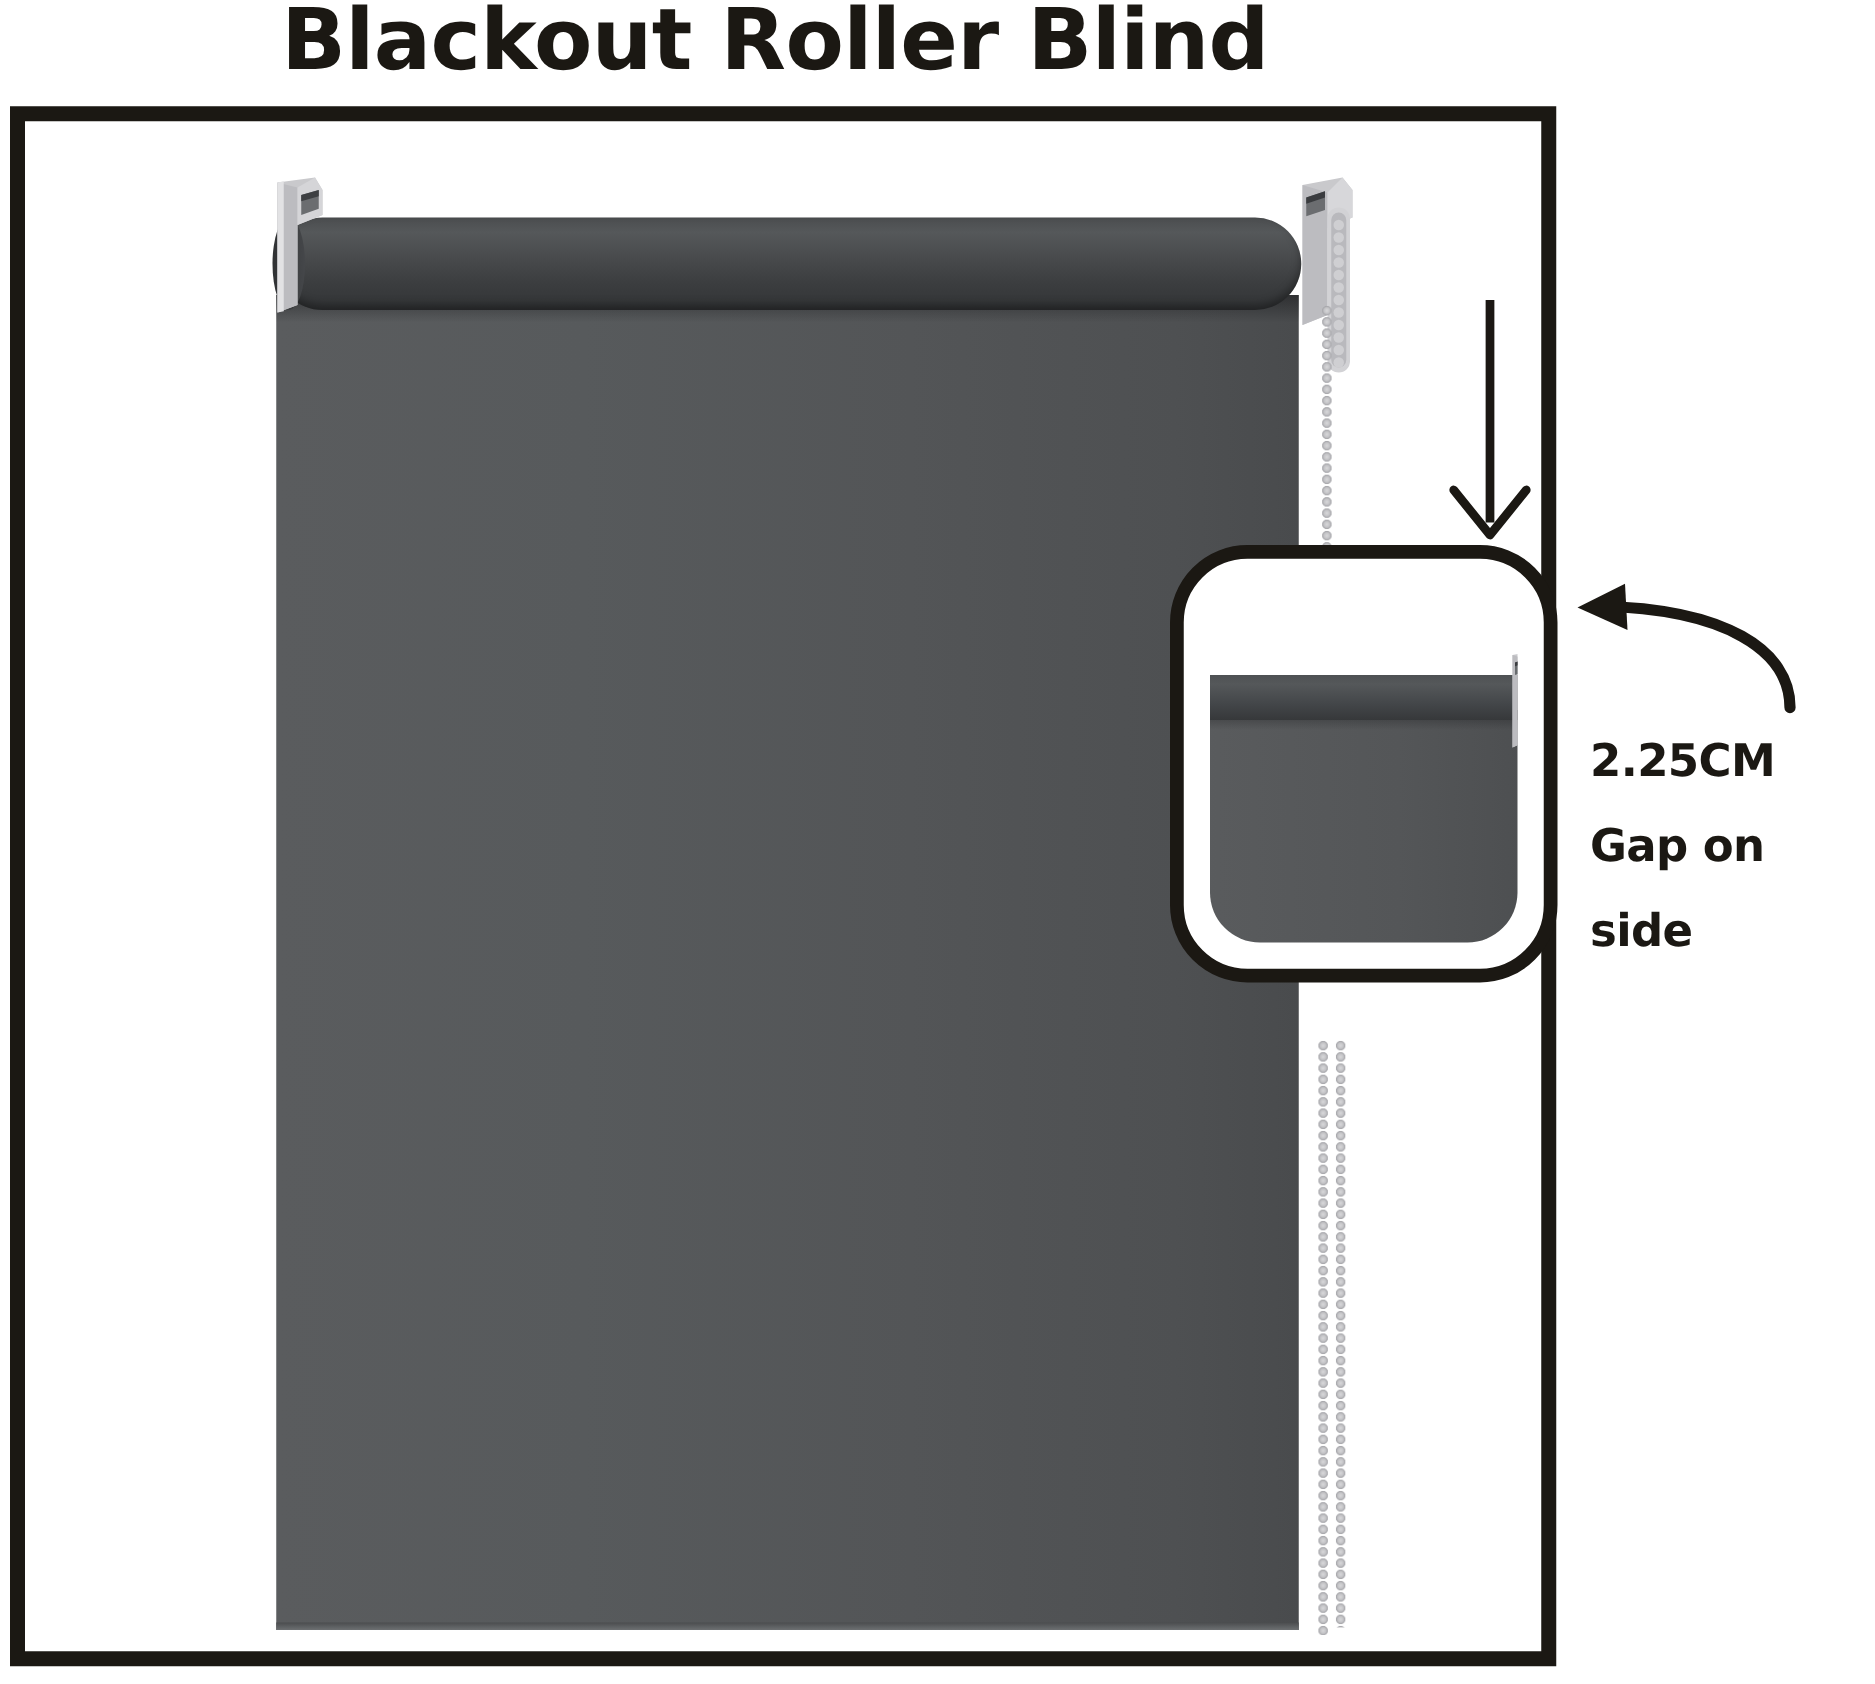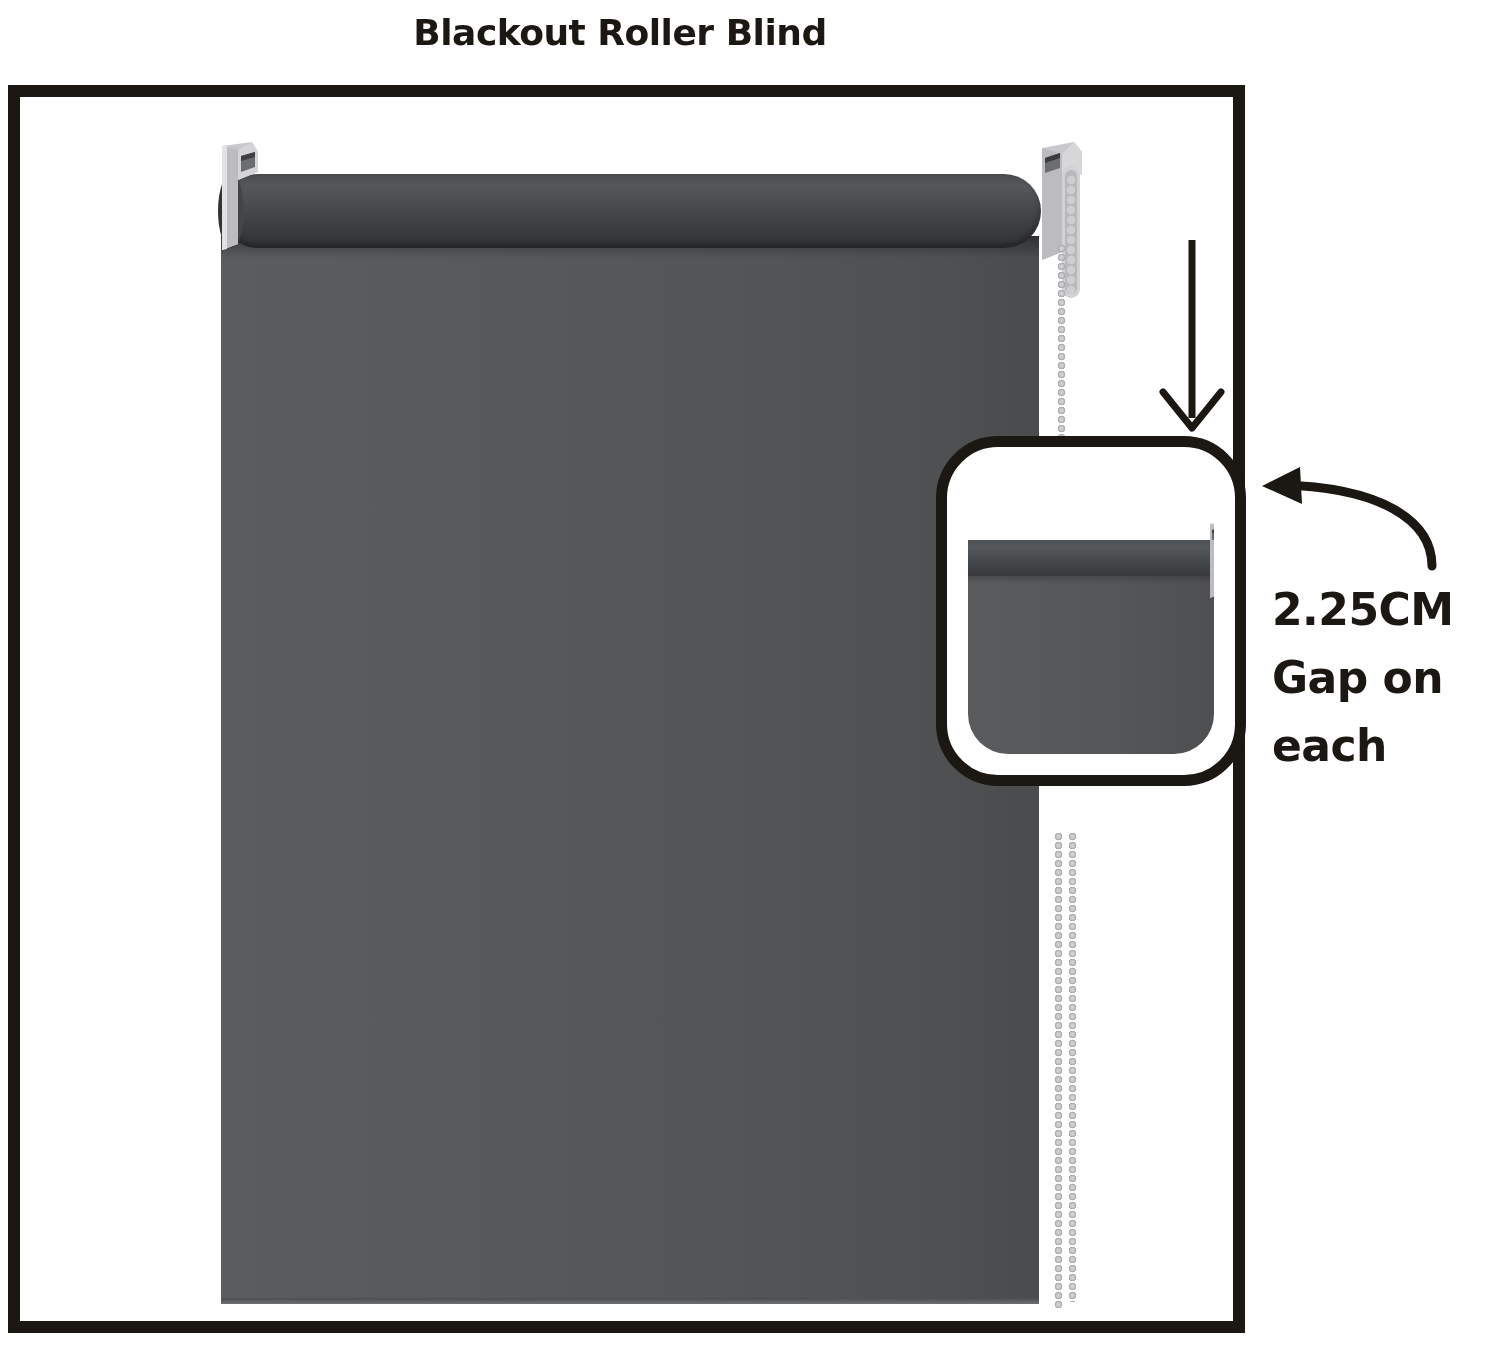--- a/index.html
+++ b/index.html
@@ -21,21 +21,21 @@
 
   
   #title {
     position: absolute;
     left: 0;
     top: 2px;
     width: 1240px;
     text-align: center;
     font-family: "DejaVu Sans", "Liberation Sans", sans-serif;
     font-weight: bold;
-    font-size: 36px;
+    font-size: 68px;
     letter-spacing: -0.5px;
     color: #1b1813;
     line-height: 62px;
     white-space: nowrap;
   }
 
   
   #window-frame {
     position: absolute;
     left: 8px;
@@ -196,21 +196,21 @@
   }
 
   
   #gap-callout {
     position: absolute;
     left: 1272px;
     top: 576px;
     width: 222px;
     font-family: "DejaVu Sans", "Liberation Sans", sans-serif;
     font-weight: bold;
-    font-size: 44px;
+    font-size: 36px;
     line-height: 68px;
     color: #1b1813;
     letter-spacing: -0.5px;
   }
   #gap-callout .gap-line { display: block; white-space: nowrap; }
 </style>
 </head>
 <body>
 
 <div id="stage">
@@ -311,16 +311,16 @@
 
     <g>
       <path d="M1432 566 C1432 520 1380 487 1280 485" fill="none" stroke="#1b1813" stroke-width="9" stroke-linecap="round"></path>
       <path d="M1300 467 L1262 486 L1302 504 Z" fill="#1b1813"></path>
     </g>
   </svg>
 
   <div id="gap-callout">
     <span class="gap-line">2.25CM</span>
     <span class="gap-line">Gap on</span>
-    <span class="gap-line">each</span>
+    <span class="gap-line">side</span>
   </div>
 
 </div>
 
 </body></html>

